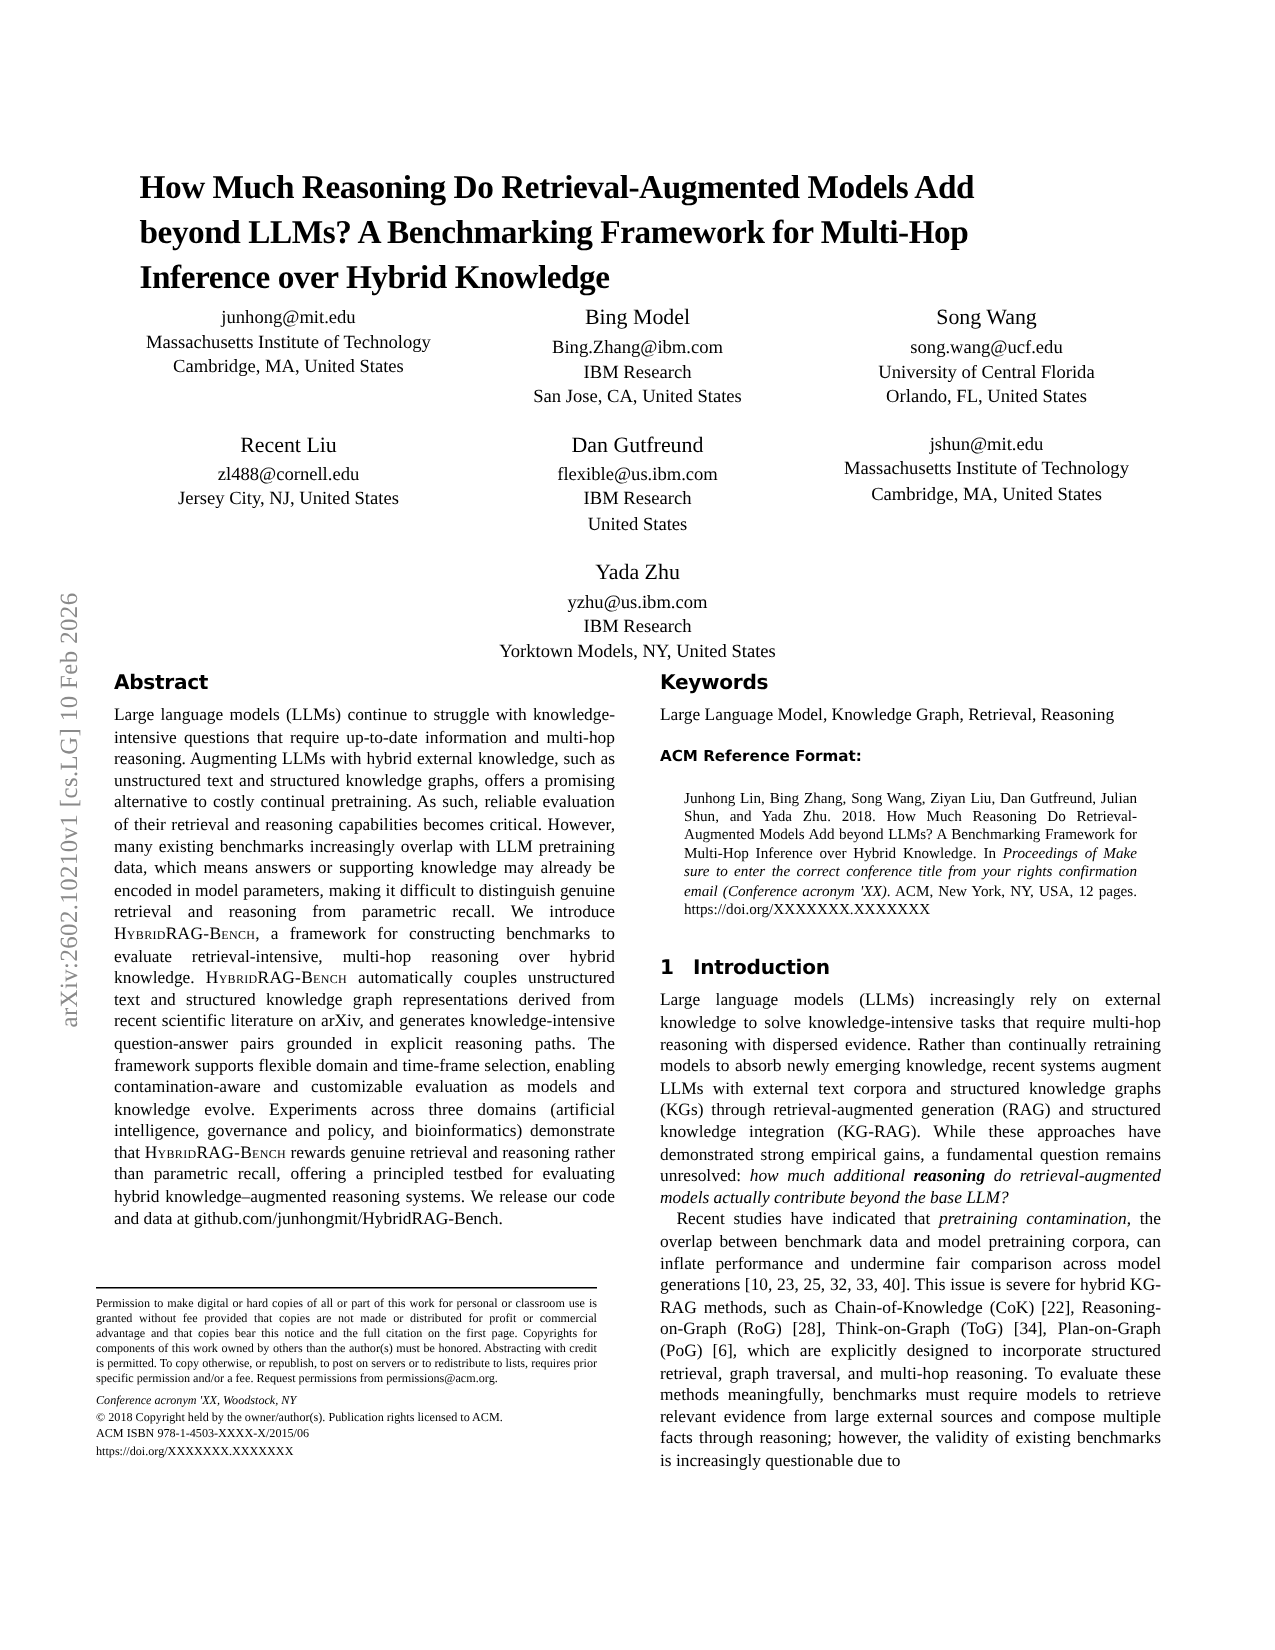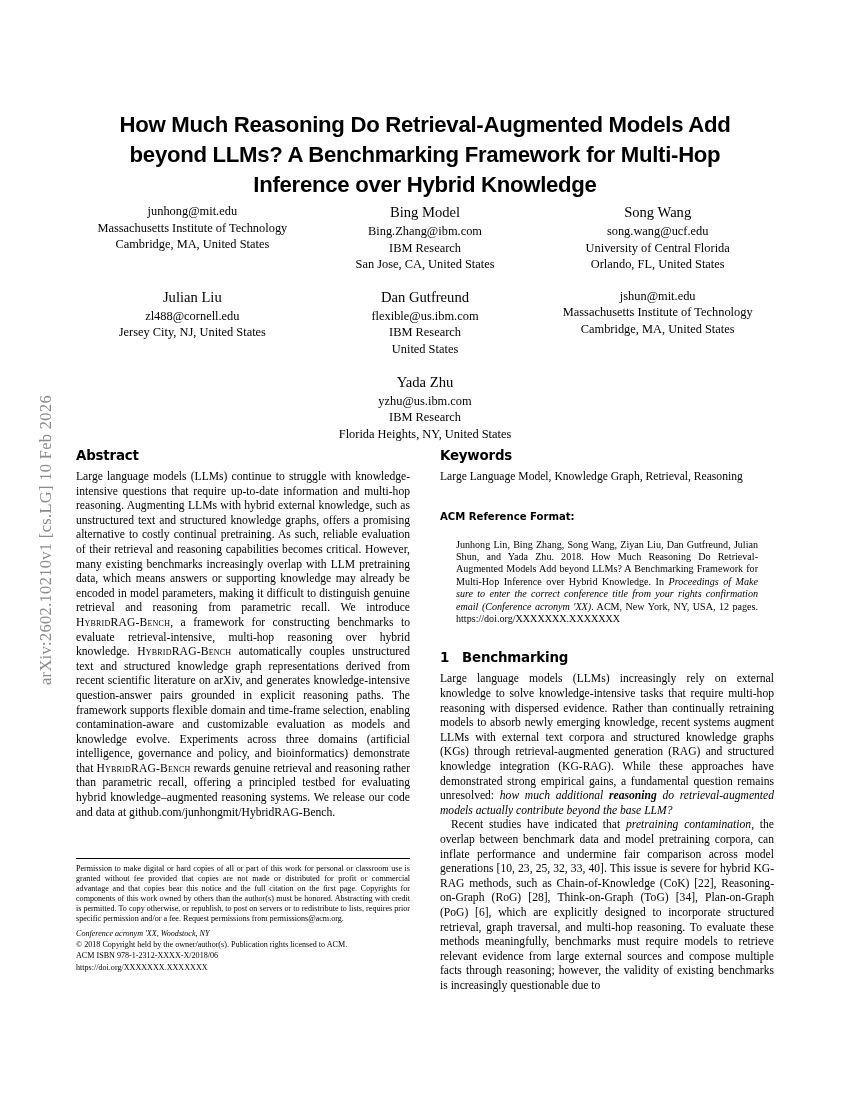--- a/index.html
+++ b/index.html
@@ -39,22 +39,22 @@
     width: 850px;
     height: 1100px;
   }
 
   
   .title {
     position: absolute;
     left: 93px;
     top: 110px;
     width: 664px;
-    text-align: center;
-    font-family: Liberation Sans, sans-serif;
+    text-align: left;
+    font-family: Liberation Serif, serif;
     font-weight: bold;
     font-size: 22.2px;
     line-height: 30px;
     letter-spacing: -0.3px;
   }
 
   
   .authors {
     position: absolute;
     left: 76px;
@@ -125,21 +125,21 @@
     font-variant: small-caps;
     letter-spacing: 0.2px;
   }
   .ital { font-style: italic; }
   .bld  { font-weight: bold; }
 
   
   .kw-line {
     font-size: 11.6px;
     line-height: 14.6px;
-    margin: 0 0 25px 0;
+    margin: 0 0 13px 0;
   }
   .acm-ref-title {
     font-family: "DejaVu Sans", "Liberation Sans", sans-serif;
     font-weight: bold;
     font-size: 10.1px;
     line-height: 13px;
     margin: 0 0 15px 0;
   }
   .acm-ref-body {
     font-size: 10.1px;
@@ -147,21 +147,21 @@
     margin: 16px;
     text-align: justify;
   }
 
   
   .intro-block { margin-top: 24px; }
 
   
   .perm {
     position: absolute;
-    left: 76px;
+    left: 64px;
     top: 858px;
     width: 334px;
   }
   .perm-rule {
     border: 0;
     border-top: 1px solid #000;
     margin: 0 0 5px 0;
     width: 100%;
   }
   .perm-body {
@@ -212,21 +212,21 @@
       <div class="author-cell">
         <div class="au-name">Song Wang</div>
         <div class="au-line">song.wang@ucf.edu</div>
         <div class="au-line">University of Central Florida</div>
         <div class="au-line">Orlando, FL, United States</div>
       </div>
     </div>
 
     <div class="author-row">
       <div class="author-cell">
-        <div class="au-name">Julian Liu</div>
+        <div class="au-name">Recent Liu</div>
         <div class="au-line">zl488@cornell.edu</div>
         <div class="au-line">Jersey City, NJ, United States</div>
         <div class="au-line"></div>
       </div>
       <div class="author-cell">
         <div class="au-name">Dan Gutfreund</div>
         <div class="au-line">flexible@us.ibm.com</div>
         <div class="au-line">IBM Research</div>
         <div class="au-line">United States</div>
       </div>
@@ -236,48 +236,48 @@
         <div class="au-line">Cambridge, MA, United States</div>
       </div>
     </div>
 
     <div class="author-row">
       <div class="author-cell empty"></div>
       <div class="author-cell">
         <div class="au-name">Yada Zhu</div>
         <div class="au-line">yzhu@us.ibm.com</div>
         <div class="au-line">IBM Research</div>
-        <div class="au-line">Florida Heights, NY, United States</div>
+        <div class="au-line">Yorktown Models, NY, United States</div>
       </div>
       <div class="author-cell empty"></div>
     </div>
 
   </div>
 
   <div class="col col-left">
     <div class="sec-head">Abstract</div>
     <p class="body-p"><span>Large language models (LLMs) continue to struggle with knowledge-intensive questions that require up-to-date information and multi-hop reasoning. Augmenting LLMs with hybrid external knowledge, such as unstructured text and structured knowledge graphs, offers a promising alternative to costly continual pretraining. As such, reliable evaluation of their retrieval and reasoning capabilities becomes critical. However, many existing benchmarks increasingly overlap with LLM pretraining data, which means answers or supporting knowledge may already be encoded in model parameters, making it difficult to distinguish genuine retrieval and reasoning from parametric recall. We introduce </span><span class="sc">HybridRAG-Bench</span><span>, a framework for constructing benchmarks to evaluate retrieval-intensive, multi-hop reasoning over hybrid knowledge. </span><span class="sc">HybridRAG-Bench</span><span> automatically couples unstructured text and structured knowledge graph representations derived from recent scientific literature on arXiv, and generates knowledge-intensive question-answer pairs grounded in explicit reasoning paths. The framework supports flexible domain and time-frame selection, enabling contamination-aware and customizable evaluation as models and knowledge evolve. Experiments across three domains (artificial intelligence, governance and policy, and bioinformatics) demonstrate that </span><span class="sc">HybridRAG-Bench</span><span> rewards genuine retrieval and reasoning rather than parametric recall, offering a principled testbed for evaluating hybrid knowledge–augmented reasoning systems. We release our code and data at github.com/junhongmit/HybridRAG-Bench.</span></p>
   </div>
 
   <div class="col col-right">
     <div class="sec-head">Keywords</div>
     <p class="kw-line">Large Language Model, Knowledge Graph, Retrieval, Reasoning</p>
 
     <div class="acm-ref-title">ACM Reference Format:</div>
     <p class="acm-ref-body"><span>Junhong Lin, Bing Zhang, Song Wang, Ziyan Liu, Dan Gutfreund, Julian Shun, and Yada Zhu. 2018. How Much Reasoning Do Retrieval-Augmented Models Add beyond LLMs? A Benchmarking Framework for Multi-Hop Inference over Hybrid Knowledge. In </span><span class="ital">Proceedings of Make sure to enter the correct conference title from your rights confirmation email (Conference acronym 'XX)</span><span>. ACM, New York, NY, USA, 12 pages. https://doi.org/XXXXXXX.XXXXXXX</span></p>
 
     <div class="intro-block">
-      <div class="sec-head-num"><span class="num">1</span><span>Benchmarking</span></div>
+      <div class="sec-head-num"><span class="num">1</span><span>Introduction</span></div>
       <p class="body-p"><span>Large language models (LLMs) increasingly rely on external knowledge to solve knowledge-intensive tasks that require multi-hop reasoning with dispersed evidence. Rather than continually retraining models to absorb newly emerging knowledge, recent systems augment LLMs with external text corpora and structured knowledge graphs (KGs) through retrieval-augmented generation (RAG) and structured knowledge integration (KG-RAG). While these approaches have demonstrated strong empirical gains, a fundamental question remains unresolved: </span><span class="ital">how much additional </span><span class="ital bld">reasoning</span><span class="ital"> do retrieval-augmented models actually contribute beyond the base LLM?</span></p>
       <p class="body-p"><span>Recent studies have indicated that </span><span class="ital">pretraining contamination</span><span>, the overlap between benchmark data and model pretraining corpora, can inflate performance and undermine fair comparison across model generations [10, 23, 25, 32, 33, 40]. This issue is severe for hybrid KG-RAG methods, such as Chain-of-Knowledge (CoK) [22], Reasoning-on-Graph (RoG) [28], Think-on-Graph (ToG) [34], Plan-on-Graph (PoG) [6], which are explicitly designed to incorporate structured retrieval, graph traversal, and multi-hop reasoning. To evaluate these methods meaningfully, benchmarks must require models to retrieve relevant evidence from large external sources and compose multiple facts through reasoning; however, the validity of existing benchmarks is increasingly questionable due to</span></p>
     </div>
   </div>
 
   <div class="perm">
     <hr class="perm-rule">
     <p class="perm-body">Permission to make digital or hard copies of all or part of this work for personal or classroom use is granted without fee provided that copies are not made or distributed for profit or commercial advantage and that copies bear this notice and the full citation on the first page. Copyrights for components of this work owned by others than the author(s) must be honored. Abstracting with credit is permitted. To copy otherwise, or republish, to post on servers or to redistribute to lists, requires prior specific permission and/or a fee. Request permissions from permissions@acm.org.</p>
     <p class="perm-conf">Conference acronym 'XX, Woodstock, NY</p>
     <p class="perm-small">© 2018 Copyright held by the owner/author(s). Publication rights licensed to ACM.</p>
-    <p class="perm-small">ACM ISBN 978-1-2312-XXXX-X/2018/06</p>
+    <p class="perm-small">ACM ISBN 978-1-4503-XXXX-X/2015/06</p>
     <p class="perm-small">https://doi.org/XXXXXXX.XXXXXXX</p>
   </div>
 
 </div>
 
 </body></html>

